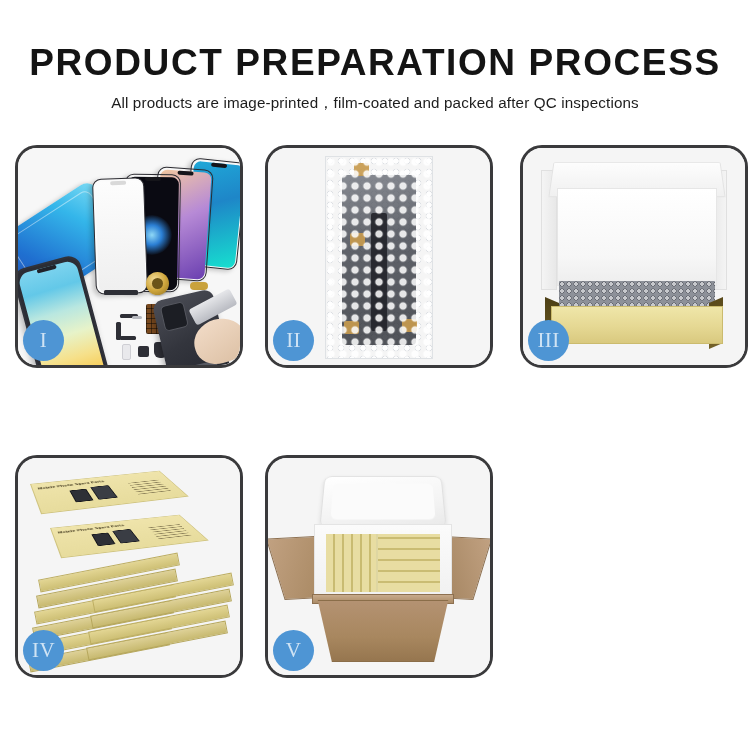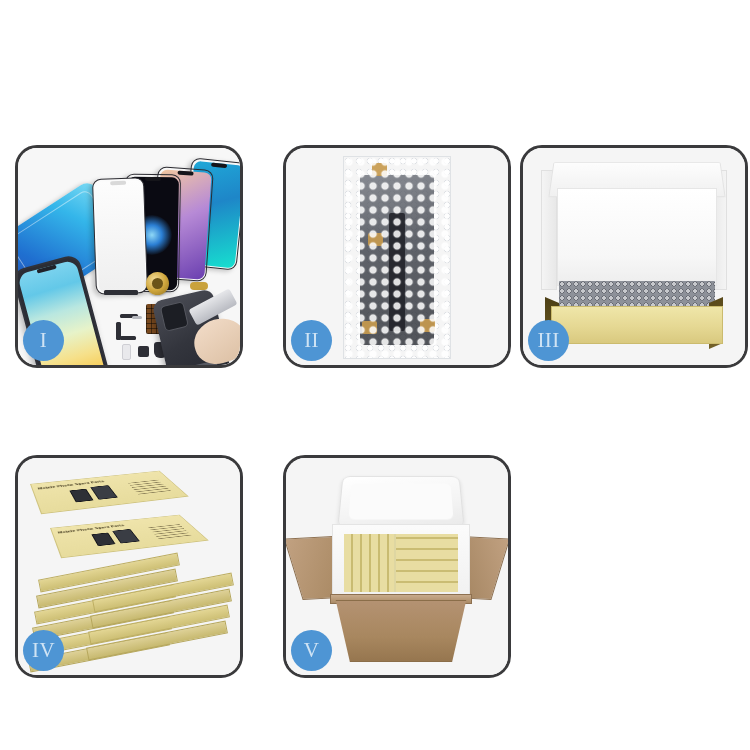--- a/index.html
+++ b/index.html
@@ -54,21 +54,21 @@
   .panel {
     position: absolute;
     width: 228px;
     height: 223px;
     border: 3px solid #3a3a3c;
     border-radius: 22px;
     background: #f4f4f4;
     overflow: hidden;
   }
   .panel.c0 { left: 0px; }
-  .panel.c1 { left: 268px; }
+  .panel.c1 { left: 250px; }
   .panel.c2 { left: 505px; }
   .panel.r0 { top: 0px; }
   .panel.r1 { top: 310px; }
 
   .panel-stage {
     position: absolute;
     inset: 0;
     background: #f5f5f5;
   }
 
@@ -435,20 +435,24 @@
   .sheen {
     position:absolute; inset:0; pointer-events:none;
     background: linear-gradient(125deg, rgba(255,255,255,.18) 0%, rgba(255,255,255,0) 42%);
   }
 </style>
 </head>
 <body>
 
 <div id="page">
 
+  <div class="header">
+    <div class="main-title">PRODUCT PREPARATION PROCESS</div>
+    <div class="sub-title">All products are image-printed，film-coated and packed after QC inspections</div>
+  </div>
 
   <div class="grid">
 
     <div class="panel r0 c0">
       <div class="panel-stage p1-bg">
 
         <div class="p1-film">
           <div class="p1-film-notch"></div>
           <div class="p1-film-cam"></div>
         </div>

